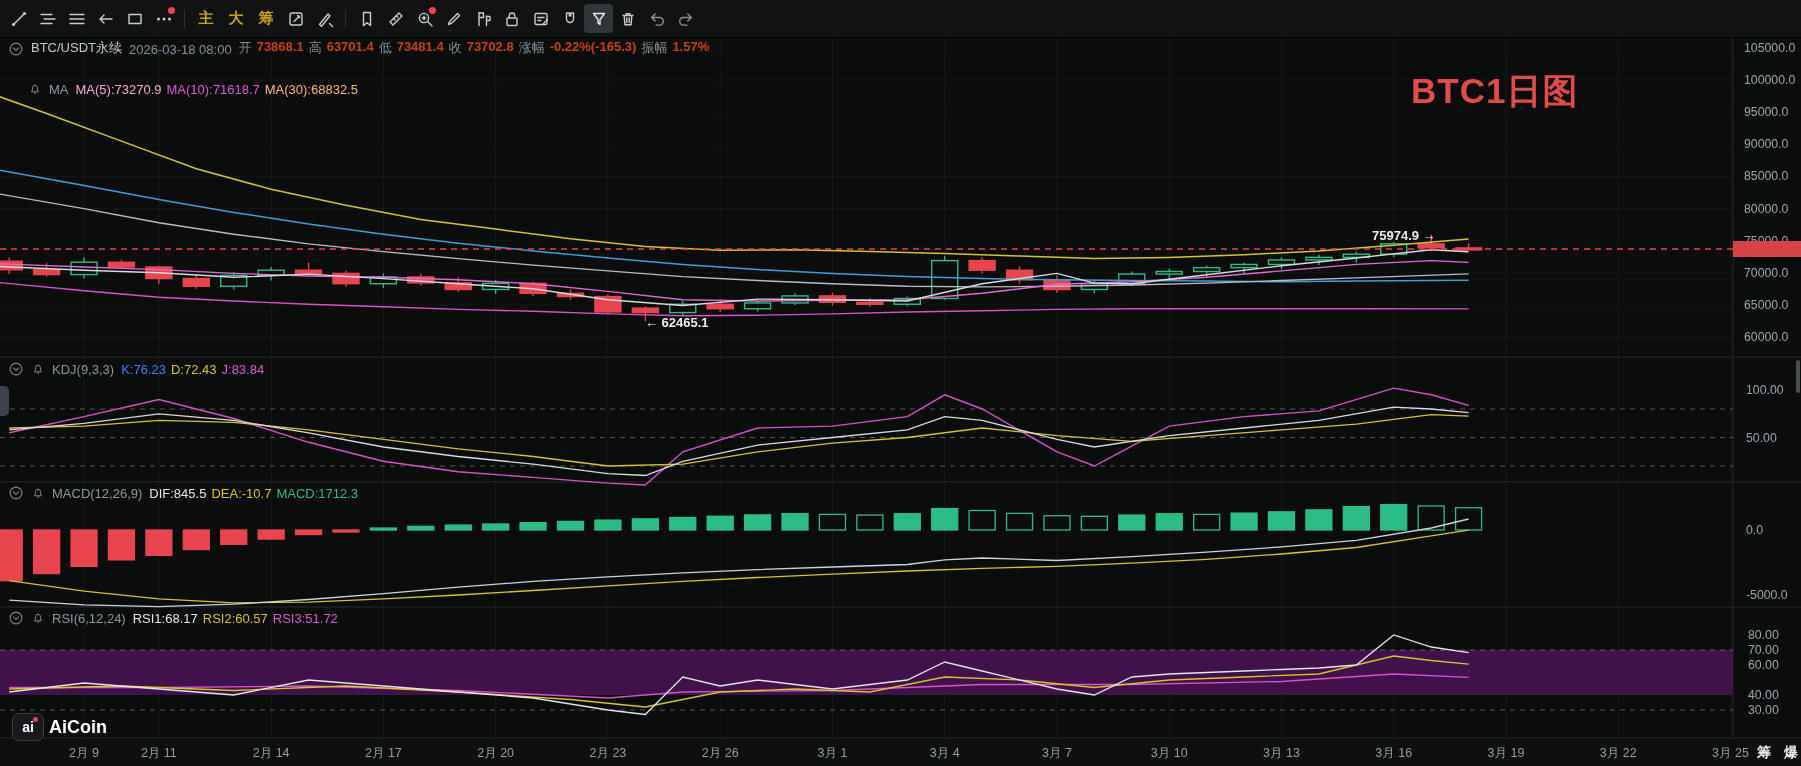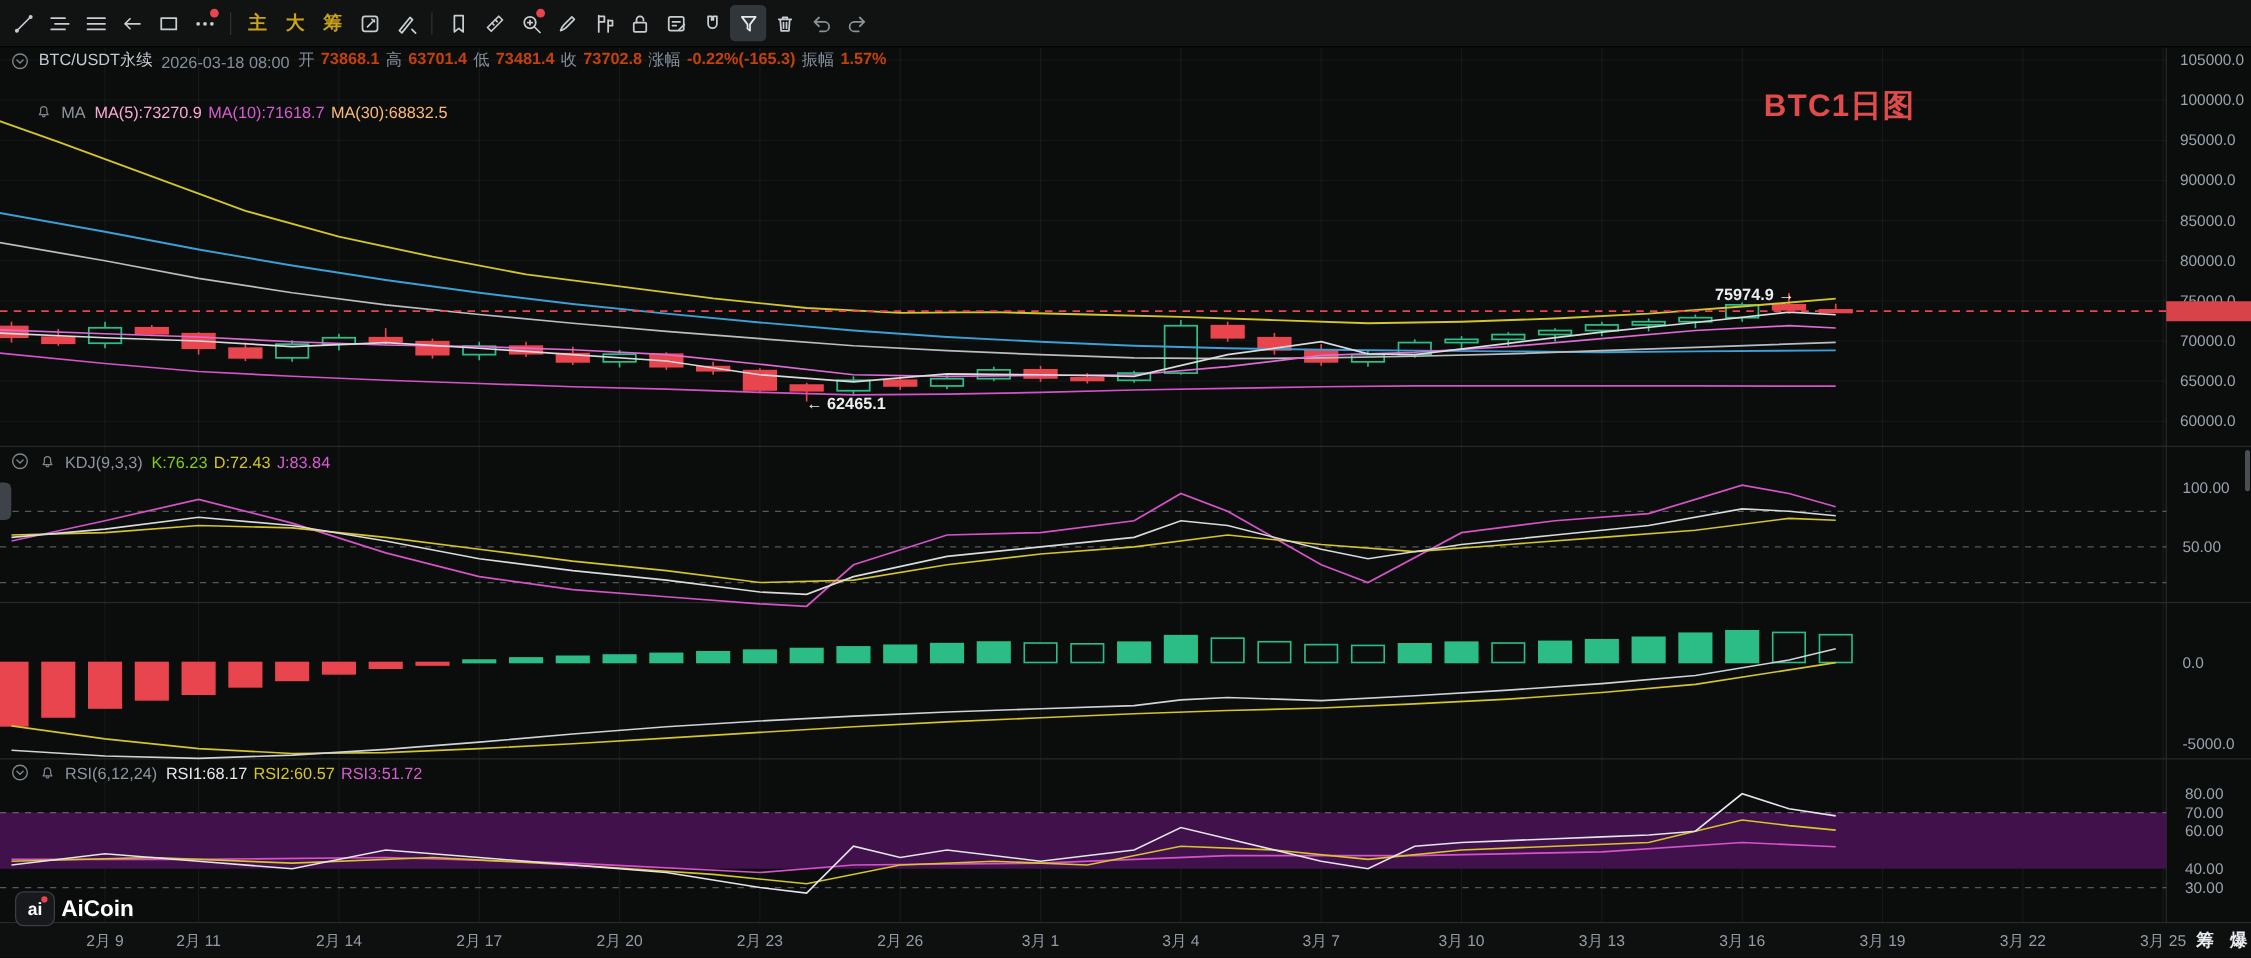--- a/index.html
+++ b/index.html
@@ -21,21 +21,21 @@
           font-size:13px;color:#848e9c;white-space:nowrap;}
   .legrow .name{color:#8d95a1;}
   .chev{width:16px;height:16px;color:#7d858f;}
   .chev svg,.bell svg{width:16px;height:16px;display:block;}
   .bell{width:14px;height:14px;color:#7d858f;}
   .bell svg{width:14px;height:14px;}
   .fld{display:flex;gap:5px;}
   .fld .lab{color:#848e9c;}
   .fld .val{color:#c2410c;font-weight:bold;}
   
-  .chart-title{position:absolute;left:1411px;top:68px;font-size:25px;font-weight:bold;
+  .chart-title{position:absolute;left:1411px;top:68px;font-size:35px;font-weight:bold;
                color:#e04b4b;z-index:15;letter-spacing:1px;}
   .watermark{position:absolute;left:12px;top:701px;display:flex;align-items:center;gap:5px;z-index:15;margin-top:12px;}
   .wlogo{width:30px;height:26px;background:#17191c;border:1px solid #3a3d42;border-radius:7px;
          color:#fff;font-weight:bold;font-size:14px;display:flex;align-items:center;justify-content:center;position:relative;}
   .wlogo i{position:absolute;top:3px;right:5px;width:5px;height:5px;border-radius:50%;background:#e8454e;}
   .wtext{color:#fff;font-size:18px;font-weight:bold;text-shadow:0 0 3px #000,1px 1px 0 #222;}
   .handle{position:absolute;left:0;top:386px;width:9px;height:30px;background:#3e434a;
           border-radius:0 5px 5px 0;z-index:25;cursor:pointer;}
   .vscroll{position:absolute;left:1796px;top:360px;width:4px;height:33px;background:#4a4f54;border-radius:2px;z-index:25;}
   .chip{position:absolute;top:744px;color:#e9edf2;font-weight:bold;font-size:14px;z-index:25;cursor:pointer;}
@@ -444,26 +444,45 @@
           <path d="M6.9 8.7 L10 11.8 13.1 8.7"></path>
         </svg>
       </span>
     <span class="bell">
         <svg viewBox="0 0 20 20" fill="none" stroke="currentColor" stroke-width="1.4" stroke-linecap="round" stroke-linejoin="round">
           <path d="M10 3.2 a3.6 3.6 0 0 1 3.6 3.6 v3.1 l1.5 2.6 H4.9 l1.5 -2.6 V6.8 A3.6 3.6 0 0 1 10 3.2 Z M8.6 13.9 a1.5 1.5 0 0 0 2.8 0"></path>
         </svg>
       </span>
     <span class="name">KDJ(9,3,3)</span>
     <span class="fld" id="kdj-items">
-        <span style="color: #84cc16;">K:76.23</span>
+        <span style="color: #3b82f6;">K:76.23</span>
         <span style="color: rgb(212, 197, 42);">D:72.43</span>
         <span style="color: rgb(214, 92, 208);">J:83.84</span>
       </span>
   </div>
 
+  <div class="legrow" style="left:8px;top:485px;">
+    <span class="chev">
+        <svg viewBox="0 0 20 20" fill="none" stroke="currentColor" stroke-width="1.4" stroke-linecap="round" stroke-linejoin="round">
+          <circle cx="10" cy="10" r="7.3"></circle>
+          <path d="M6.9 8.7 L10 11.8 13.1 8.7"></path>
+        </svg>
+      </span>
+    <span class="bell">
+        <svg viewBox="0 0 20 20" fill="none" stroke="currentColor" stroke-width="1.4" stroke-linecap="round" stroke-linejoin="round">
+          <path d="M10 3.2 a3.6 3.6 0 0 1 3.6 3.6 v3.1 l1.5 2.6 H4.9 l1.5 -2.6 V6.8 A3.6 3.6 0 0 1 10 3.2 Z M8.6 13.9 a1.5 1.5 0 0 0 2.8 0"></path>
+        </svg>
+      </span>
+    <span class="name">MACD(12,26,9)</span>
+    <span class="fld" id="macd-items">
+        <span style="color: rgb(228, 231, 235);">DIF:845.5</span>
+        <span style="color: rgb(212, 197, 42);">DEA:-10.7</span>
+        <span style="color: rgb(43, 189, 133);">MACD:1712.3</span>
+      </span>
+  </div>
 
   <div class="legrow" style="left:8px;top:610px;">
     <span class="chev">
         <svg viewBox="0 0 20 20" fill="none" stroke="currentColor" stroke-width="1.4" stroke-linecap="round" stroke-linejoin="round">
           <circle cx="10" cy="10" r="7.3"></circle>
           <path d="M6.9 8.7 L10 11.8 13.1 8.7"></path>
         </svg>
       </span>
     <span class="bell">
         <svg viewBox="0 0 20 20" fill="none" stroke="currentColor" stroke-width="1.4" stroke-linecap="round" stroke-linejoin="round">

